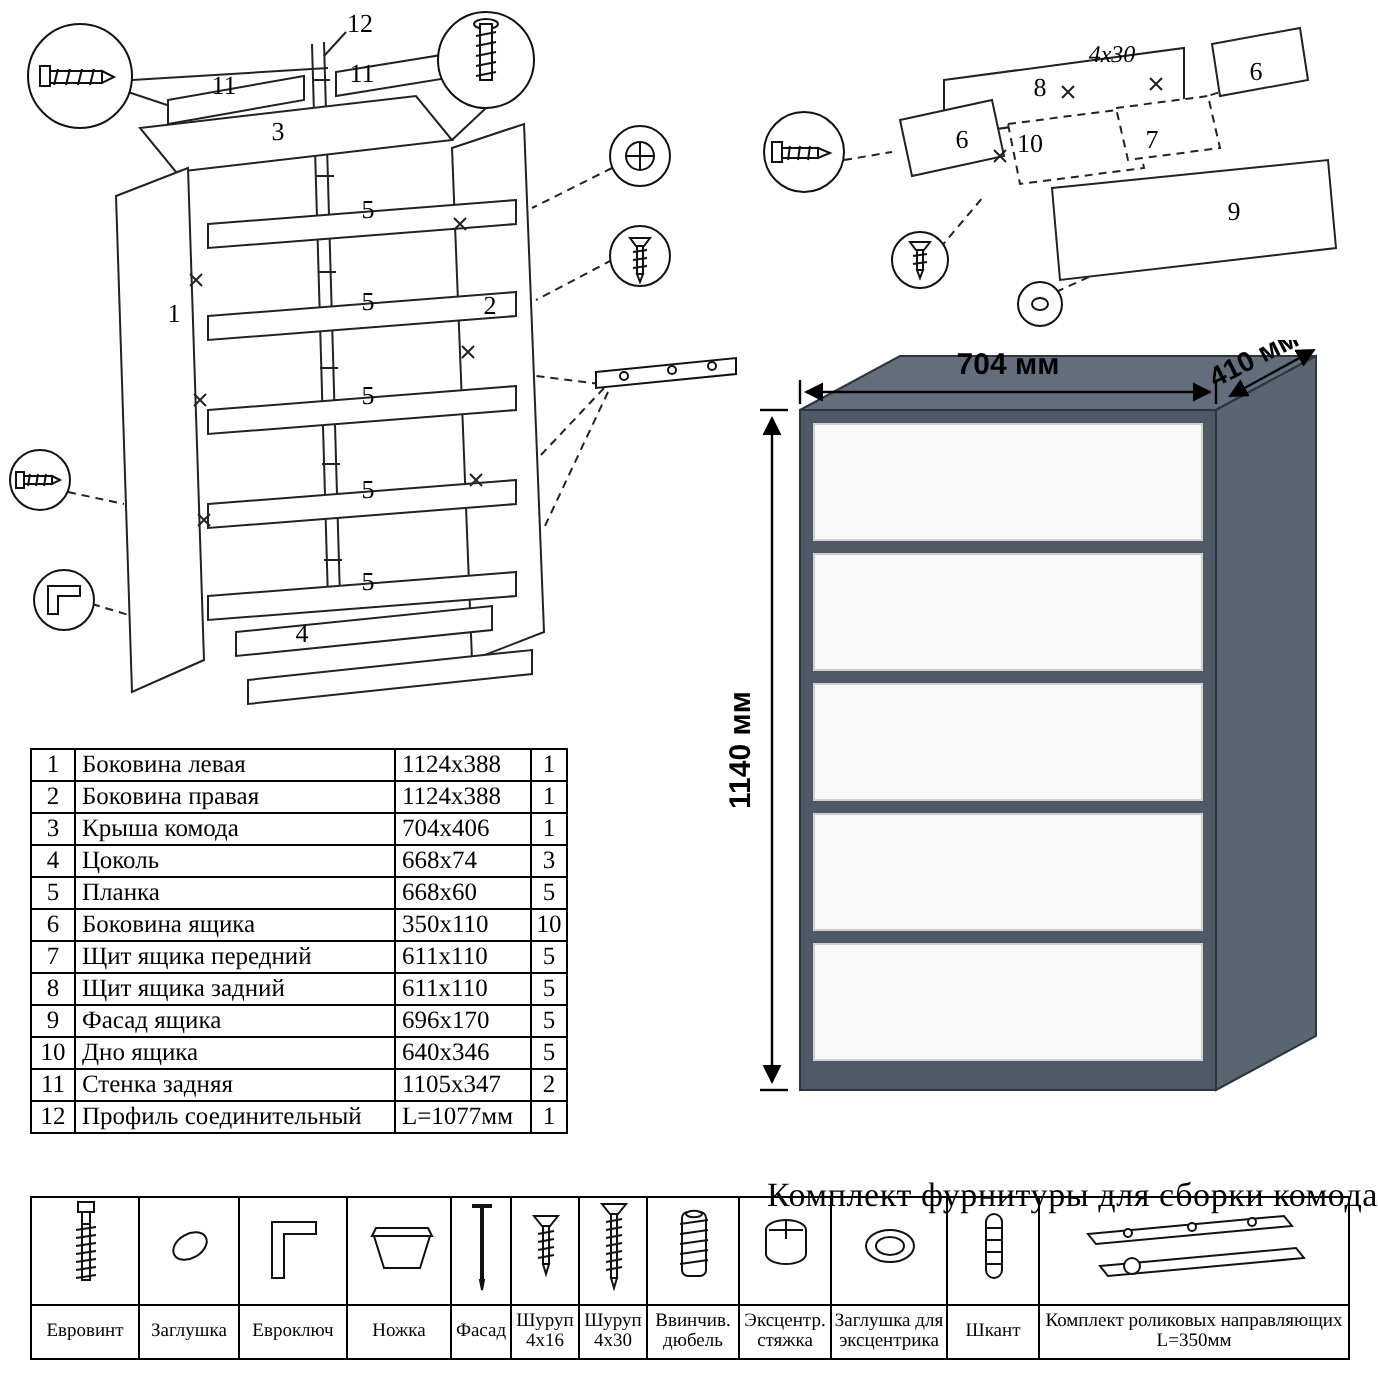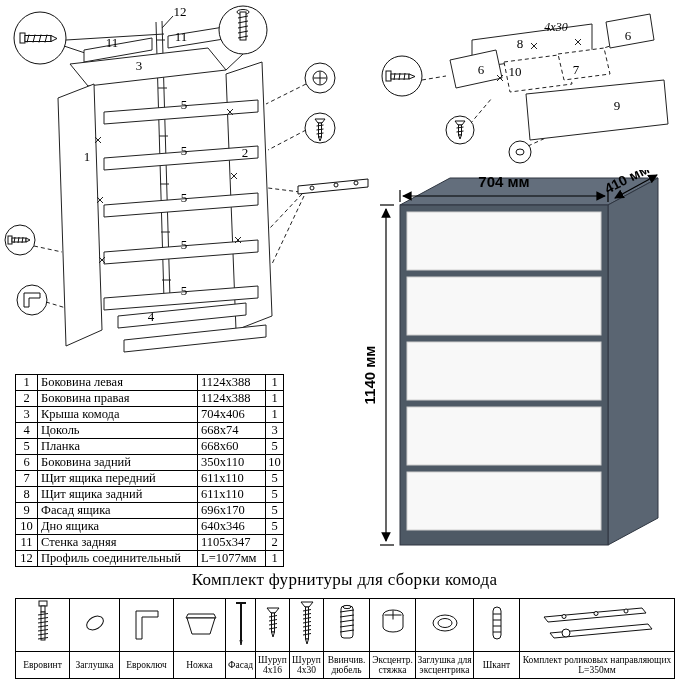--- a/index.html
+++ b/index.html
@@ -9,21 +9,21 @@
 
   svg.cab     { position:absolute; left:0;   top:0; }
   svg.drw     { position:absolute; left:380px; top:0; }
   svg.dresser { position:absolute; left:360px; top:170px; }
 
   table.parts { position:absolute; left:15px; top:374px; border-collapse:collapse; table-layout:fixed; width:268px; }
   table.parts td { border:1px solid #000; height:15px; line-height:15px; font-size:12.5px; padding:0 3px; overflow:hidden; white-space:nowrap; }
   table.parts td.c-num, table.parts td.c-qty { text-align:center; padding:0 1px; }
   table.parts td.c-size { text-align:left; }
 
-  .hw-title { position:absolute; left:0; top:570px; width:689px; text-align:center; font-size:17px; letter-spacing:.3px; }
+  .hw-title { position:absolute; left:0; top:588px; width:689px; text-align:right; font-size:17px; letter-spacing:.3px; }
 
   table.hw { position:absolute; left:15px; top:598px; border-collapse:collapse; table-layout:fixed; width:659px; }
   table.hw td { border:1px solid #000; text-align:center; vertical-align:middle; padding:1px; }
   table.hw tr.icons td  { height:52px; }
   table.hw tr.labels td { height:27px; font-size:9.5px; line-height:10.5px; }
   table.hw tr.qtys td   { height:17px; font-size:13px; }
 
   .dim-text { font-family:"Liberation Sans", sans-serif; font-weight:bold; }
 </style>
 </head>
@@ -291,21 +291,21 @@
           <td class="c-qty">3</td>
         </tr>
       <tr>
           <td class="c-num">5</td>
           <td class="c-name">Планка</td>
           <td class="c-size">668x60</td>
           <td class="c-qty">5</td>
         </tr>
       <tr>
           <td class="c-num">6</td>
-          <td class="c-name">Боковина задний</td>
+          <td class="c-name">Боковина ящика</td>
           <td class="c-size">350x110</td>
           <td class="c-qty">10</td>
         </tr>
       <tr>
           <td class="c-num">7</td>
           <td class="c-name">Щит ящика передний</td>
           <td class="c-size">611x110</td>
           <td class="c-qty">5</td>
         </tr>
       <tr>

